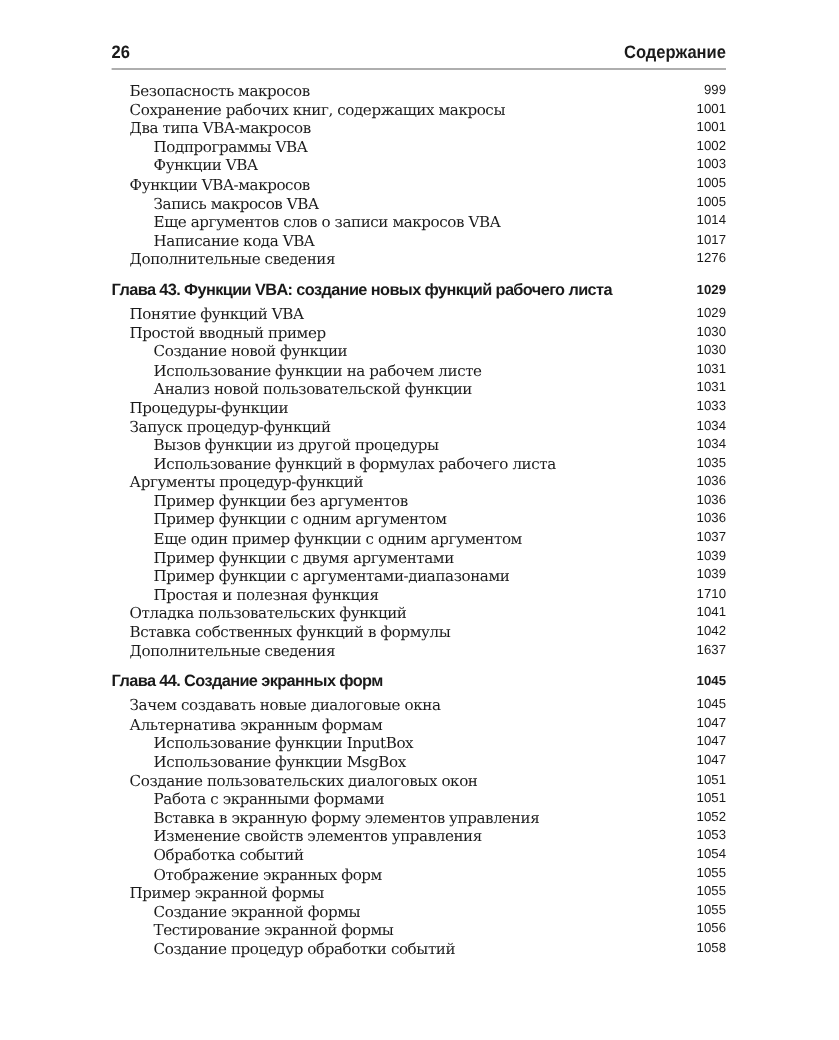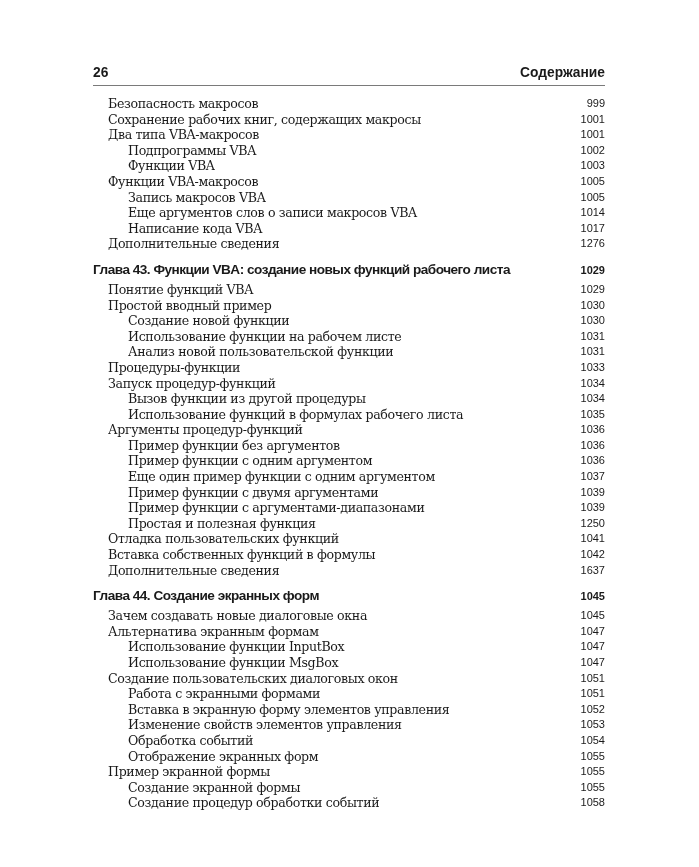--- a/index.html
+++ b/index.html
@@ -1,17 +1,17 @@
 <!DOCTYPE html>
 <html><head>
   <meta charset="utf-8">
   <style>
     html, body { margin: 0; padding: 0; background: #ffffff; }
     body { width: 699px; height: 867px; position: relative; overflow: hidden; color: #1a1a1a; }
-    .page { position: absolute; left: 93px; top: 62px; width: 512px; }
+    .page { position: absolute; left: 93px; top: 34px; width: 512px; }
     .header { display: flex; justify-content: space-between; align-items: flex-end;
       font-family: "Liberation Sans", "DejaVu Sans", sans-serif; font-weight: bold;
       font-size: 15px; height: 20px; line-height: 20px; transform: scaleX(0.92); transform-origin: left; width: 108.7%; }
     .rule { height: 0; border-top: 1.5px solid #7a7a7a; margin-top: 3px; }
     .toc { margin-top: 10px; }
     .row { display: flex; justify-content: space-between; align-items: flex-start;
       font-family: "DejaVu Serif", "Liberation Serif", serif; font-size: 12.6px;
       line-height: 15.6px; height: 15.6px; white-space: nowrap; }
     .row .title { letter-spacing: -0.35px; }
     .row .num { font-family: "Liberation Sans", "DejaVu Sans", sans-serif; font-size: 11px; }
@@ -135,21 +135,21 @@
         <div class="row lvl2">
           <span class="title">Пример функции с двумя аргументами</span>
           <span class="num">1039</span>
         </div>
         <div class="row lvl2">
           <span class="title">Пример функции с аргументами-диапазонами</span>
           <span class="num">1039</span>
         </div>
         <div class="row lvl2">
           <span class="title">Простая и полезная функция</span>
-          <span class="num">1250</span>
+          <span class="num">1710</span>
         </div>
         <div class="row lvl1">
           <span class="title">Отладка пользовательских функций</span>
           <span class="num">1041</span>
         </div>
         <div class="row lvl1">
           <span class="title">Вставка собственных функций в формулы</span>
           <span class="num">1042</span>
         </div>
         <div class="row lvl1">
@@ -205,18 +205,22 @@
         </div>
         <div class="row lvl1">
           <span class="title">Пример экранной формы</span>
           <span class="num">1055</span>
         </div>
         <div class="row lvl2">
           <span class="title">Создание экранной формы</span>
           <span class="num">1055</span>
         </div>
         <div class="row lvl2">
+          <span class="title">Тестирование экранной формы</span>
+          <span class="num">1056</span>
+        </div>
+        <div class="row lvl2">
           <span class="title">Создание процедур обработки событий</span>
           <span class="num">1058</span>
         </div>
       </div>
   </div>
 </div>
 
 </body></html>

